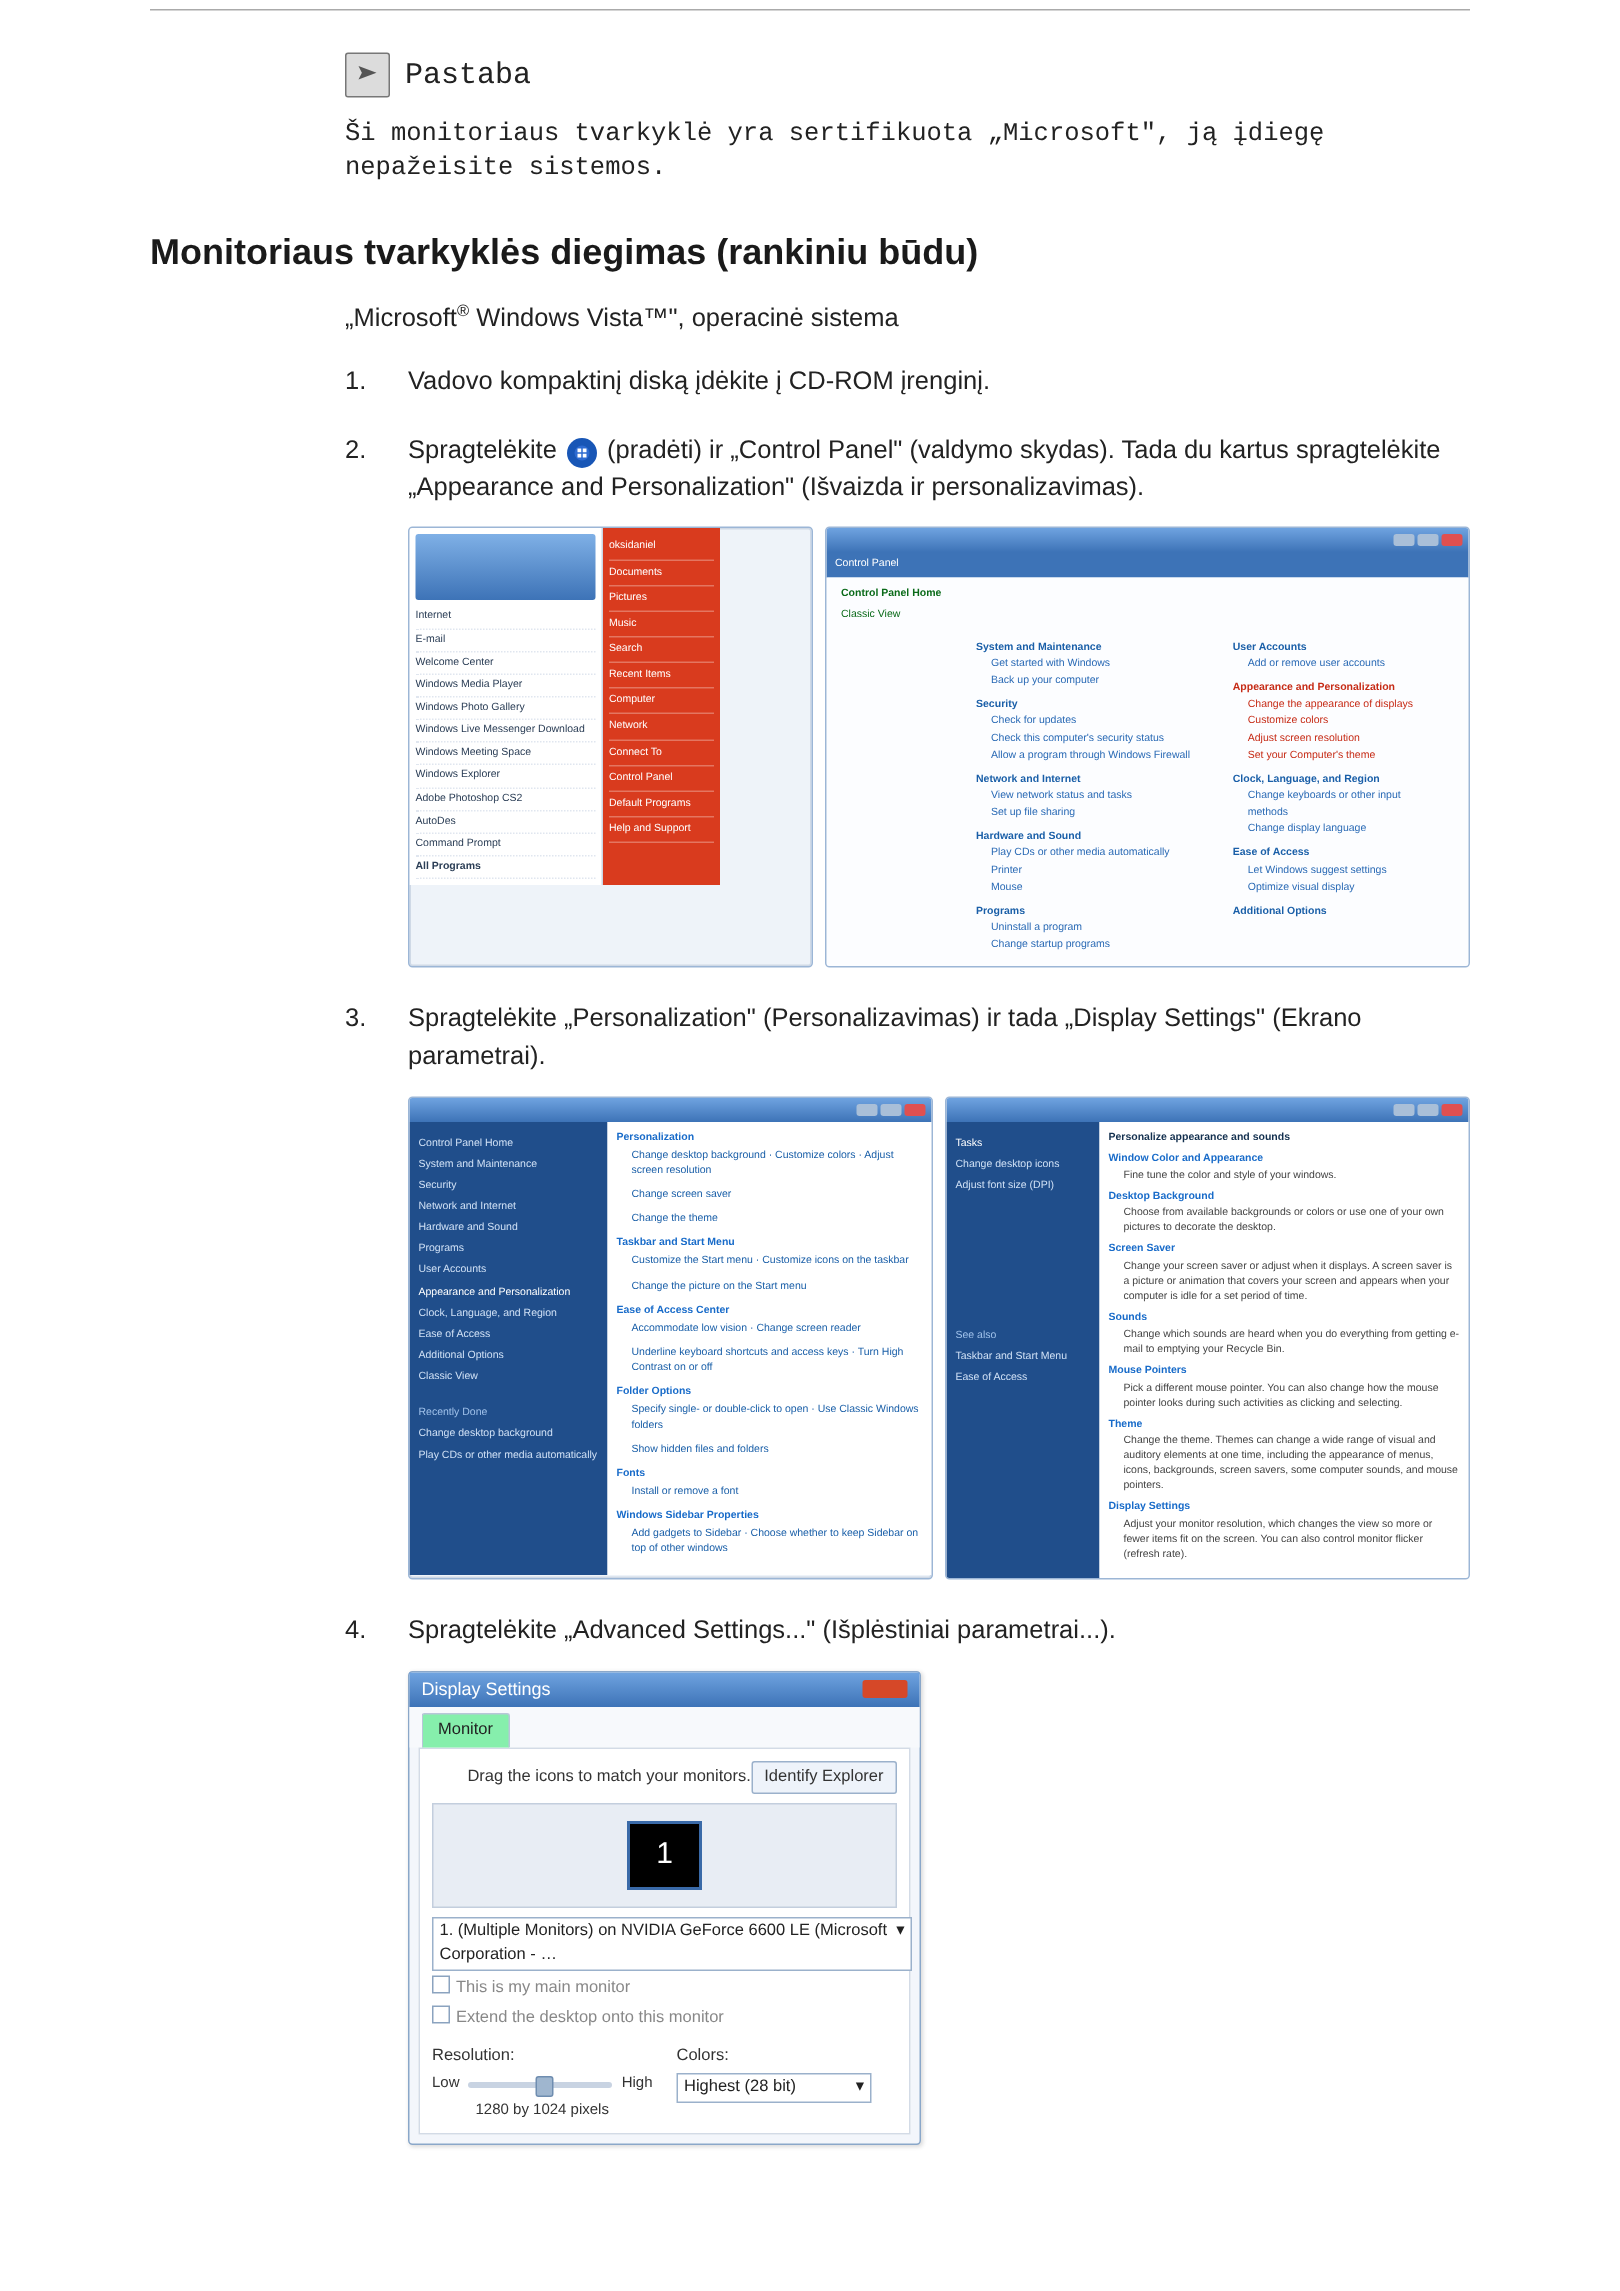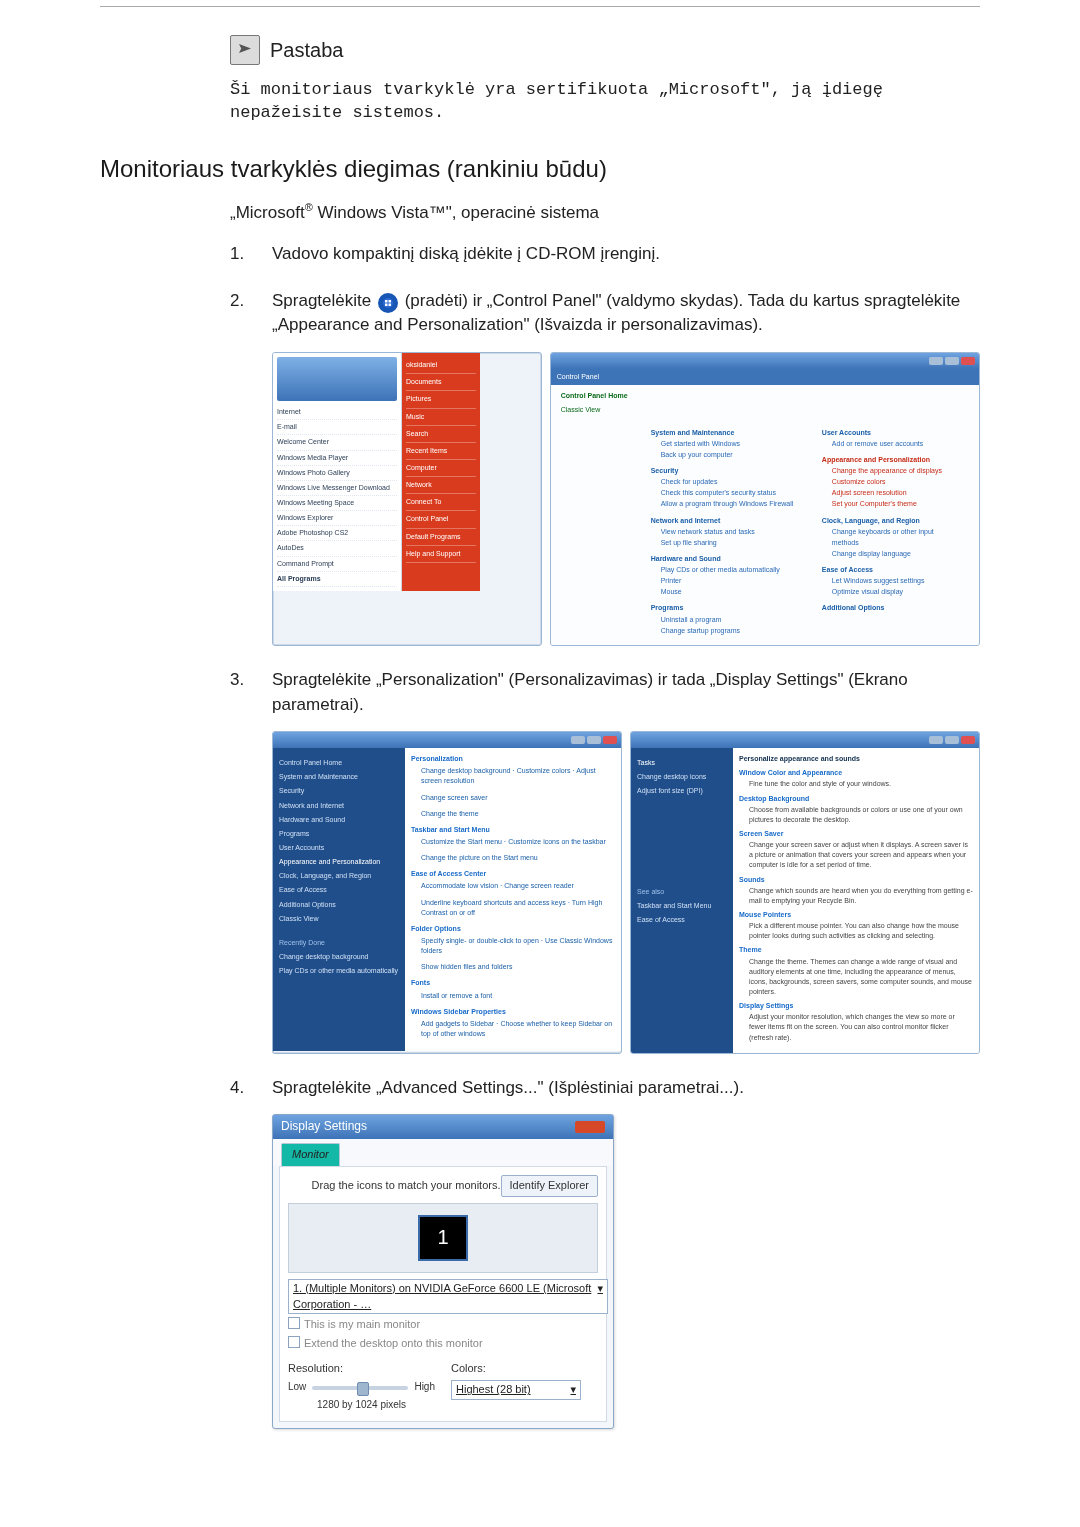--- a/index.html
+++ b/index.html
@@ -30,20 +30,21 @@
   }
   .note-block{
     margin-left:130px;
     margin-bottom:10px;
   }
   .note-head{
     display:flex;
     align-items:center;
     gap:10px;
     margin-bottom:14px;
+    font-family:Liberation Mono, monospace;
   }
   .note-icon{
     width:28px;height:28px;
     display:flex;align-items:center;justify-content:center;
     background:#dcdcdc;
     border:1px solid #777;
     border-radius:2px;
     color:#444;
     font-size:18px;
   }
@@ -51,21 +52,21 @@
     font-size:20px;
   }
   .note-line{
     font-size:17px;
     margin:10px 0 18px 0;
     line-height:1.35;
     font-family:Liberation Mono, monospace;
   }
   h2.section{
     font-size:24px;
-    font-weight:normal;
+    font-weight:bold;
     color:#1a1a1a;
     margin:30px 0 12px 0;
   }
   .indent{
     margin-left:130px;
     font-size:17px;
     line-height:1.45;
   }
   sup{font-size:11px;}
   ol.steps{
@@ -164,42 +165,42 @@
   }
   .dlg-title{
     background:linear-gradient(#6fa3e0,#3d73b7);
     color:#fff;padding:3px 8px;display:flex;justify-content:space-between;align-items:center;
     font-size:12px;
   }
   .dlg-close{
     width:30px;height:12px;background:#d64828;border-radius:2px;
   }
   .dlg-tabs{background:#f7f9fc;padding:4px 8px 0 8px;font-size:11px;}
-  .dlg-tab{display:inline-block;padding:3px 10px;border:1px solid #b8c6d8;border-bottom:none;background:#14b8a6;border-radius:2px 2px 0 0;font-style:italic;}
+  .dlg-tab{display:inline-block;padding:3px 10px;border:1px solid #b8c6d8;border-bottom:none;background:#86efac;border-radius:2px 2px 0 0;}
   .dlg-body{background:#fff;border:1px solid #d3dbe6;margin:0 6px 6px 6px;padding:8px;}
   .dlg-drag{font-size:11px;color:#333;margin-bottom:6px;display:flex;justify-content:flex-end;align-items:center;}
   .dlg-btn{
     border:1px solid #9bb1cb;background:#eef3fa;padding:2px 8px;border-radius:2px;font-size:11px;
     white-space:nowrap;
   }
   .mon-box{
     height:68px;background:#e8edf4;border:1px solid #c3cedd;margin-bottom:6px;
     display:flex;align-items:center;justify-content:center;
   }
   .mon{
     width:46px;height:42px;background:#000;color:#fff;display:flex;align-items:center;justify-content:center;
     font-size:20px;border:2px solid #3a6aa8;
   }
   .dlg-row{font-size:11px;margin:3px 0;color:#333;}
   .chk{display:inline-block;width:10px;height:10px;border:1px solid #8ba3bf;margin-right:4px;vertical-align:-1px;background:#fff;}
   .slider{height:4px;background:#c8d3e2;border-radius:2px;position:relative;margin:6px 0;}
   .thumb{position:absolute;top:-4px;left:46%;width:10px;height:12px;background:#9fb6cf;border:1px solid #6f8db0;border-radius:2px;}
   .dlg-two{display:flex;gap:16px;}
   .dlg-half{flex:1;}
-  .select{border:1px solid #9bb1cb;background:#fff;padding:1px 4px;font-size:11px;width:120px;display:flex;justify-content:space-between;text-decoration:underline;}
+  .select{border:1px solid #9bb1cb;background:#fff;padding:1px 4px;font-size:11px;width:120px;display:flex;justify-content:space-between;}
 </style>
 </head>
 <body>
 <div class="page">
 
 <hr class="hr">
 
 <div class="note-block">
   <div class="note-head">
     <span class="note-icon">

